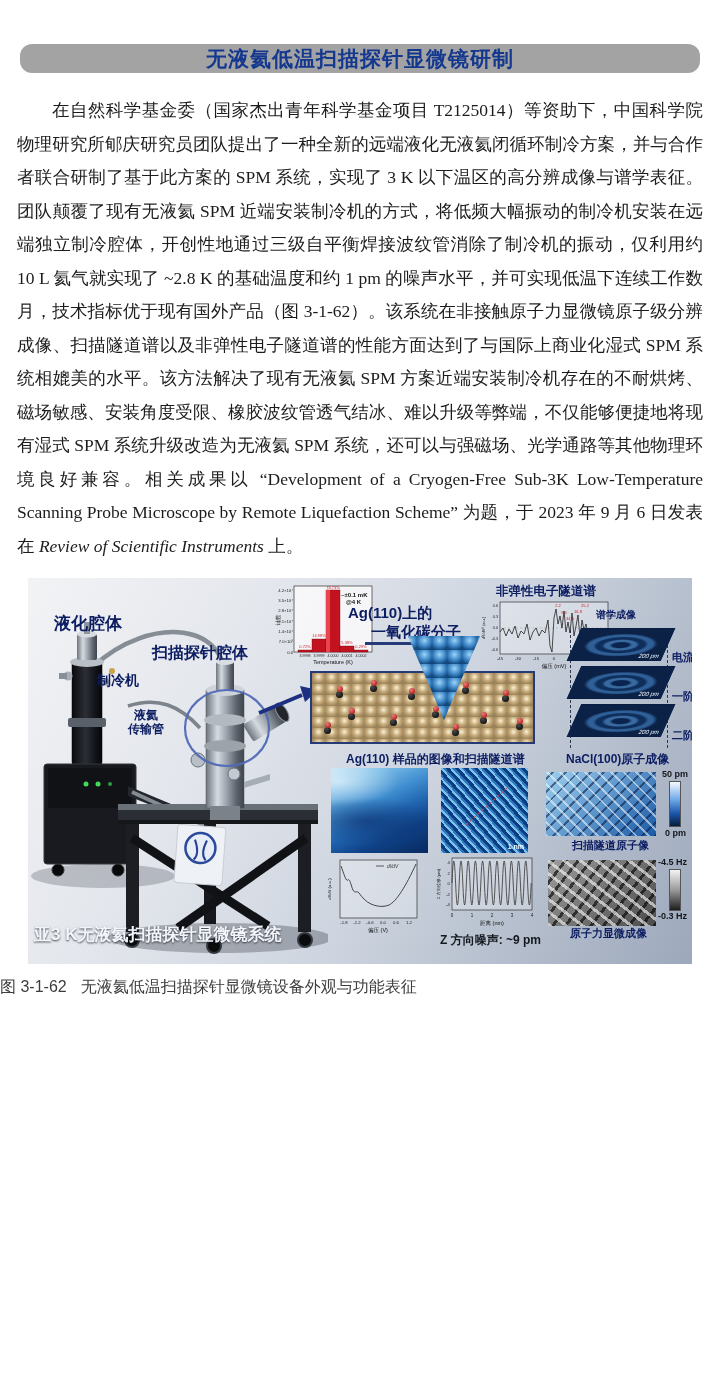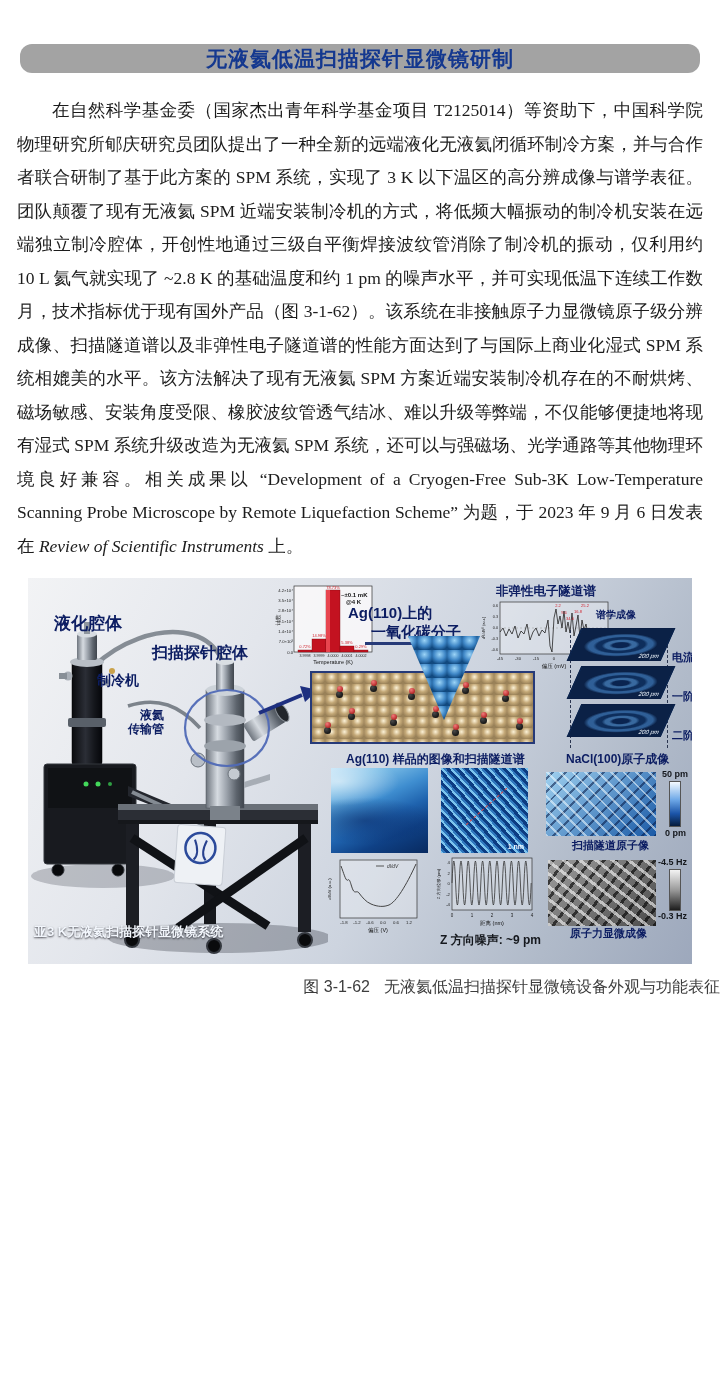--- a/index.html
+++ b/index.html
@@ -61,21 +61,21 @@
   .afmimg{position:absolute;left:520px;top:282px;width:108px;height:66px;
       background-color:#777;
       background-image:
         repeating-linear-gradient(38deg, rgba(250,250,250,.6) 0 3px, transparent 3px 10px),
         repeating-linear-gradient(-52deg, rgba(8,8,8,.65) 0 3px, transparent 3px 10px),
         linear-gradient(135deg,#9c9c9c,#4d4d4d);}
   .cbar{position:absolute;width:10px;border:1px solid #555;}
   .cbar.blue{background:linear-gradient(#f4faff 0%,#6fa9e8 40%,#1b54a8 72%,#061c3c 100%);}
   .cbar.grey{background:linear-gradient(#f4f4f4 0%,#9a9a9a 50%,#1d1d1d 100%);}
   .cbarlab{position:absolute;font-size:9px;font-weight:bold;color:#14171c;white-space:nowrap;}
-  .caption{margin-top:13px;text-align:right;font-family:"Liberation Sans","DejaVu Sans",sans-serif;
+  .caption{margin-top:13px;text-align:left;font-family:"Liberation Sans","DejaVu Sans",sans-serif;
            font-size:16px;color:#3d3d3d;}
   .caption .cnum{margin-right:14px;}
 </style>
 </head>
 <body>
 
 <div class="banner">
   <span>无液氦低温扫描探针显微镜研制</span>
 </div>
 
@@ -158,25 +158,25 @@
     <circle cx="170" cy="182" r="7" fill="#b9bfc7" stroke="#6a717a"></circle>
     <circle cx="206" cy="196" r="6" fill="#c4cad1" stroke="#70777f"></circle>
     <polygon points="216,204 242,196 242,202 216,210" fill="#a7adb5"></polygon>
     <rect x="182" y="228" width="30" height="14" fill="#7b828a"></rect>
     <ellipse cx="199" cy="150" rx="42" ry="38" fill="none" stroke="#4f69b6" stroke-width="2.2" opacity=".95"></ellipse>
   </svg>
 
   <div class="flabel" style="left:26px;top:36px;font-size:17px">液化腔体</div>
   <div class="flabel" style="left:69px;top:94px;font-size:14px">制冷机</div>
   <div class="flabel" style="left:124px;top:66px;font-size:16px">扫描探针腔体</div>
-  <div class="flabel" style="left:100px;top:131px;font-size:12px;text-align:right">
+  <div class="flabel" style="left:100px;top:131px;font-size:12px;text-align:center">
     <div>液氦</div>
     <div>传输管</div>
   </div>
-  <div class="flabel sysname" style="left:6px;top:347px;font-size:13px">亚3 K无液氦扫描探针显微镜系统</div>
+  <div class="flabel sysname" style="left:6px;top:347px;font-size:17px">亚3 K无液氦扫描探针显微镜系统</div>
 
   <svg class="chartbox" style="left:246px;top:2px" width="104" height="96" viewBox="0 0 104 96">
     <rect x="20" y="6" width="78" height="66" fill="rgba(250,249,250,.85)" stroke="#333" stroke-width=".7"></rect>
     <g>
       <rect x="24" y="70" width="14" height="2" fill="#c31220" stroke="#7d0a12" stroke-width=".4"></rect>
       <rect x="38" y="59" width="14" height="13" fill="#c31220" stroke="#7d0a12" stroke-width=".4"></rect>
       <rect x="52" y="10" width="14" height="62" fill="#c31220" stroke="#7d0a12" stroke-width=".4"></rect>
       <rect x="52" y="10" width="4" height="62" fill="#e8454f"></rect>
       <rect x="66" y="66" width="14" height="6" fill="#c31220" stroke="#7d0a12" stroke-width=".4"></rect>
       <rect x="80" y="70" width="14" height="2" fill="#c31220" stroke="#7d0a12" stroke-width=".4"></rect>

